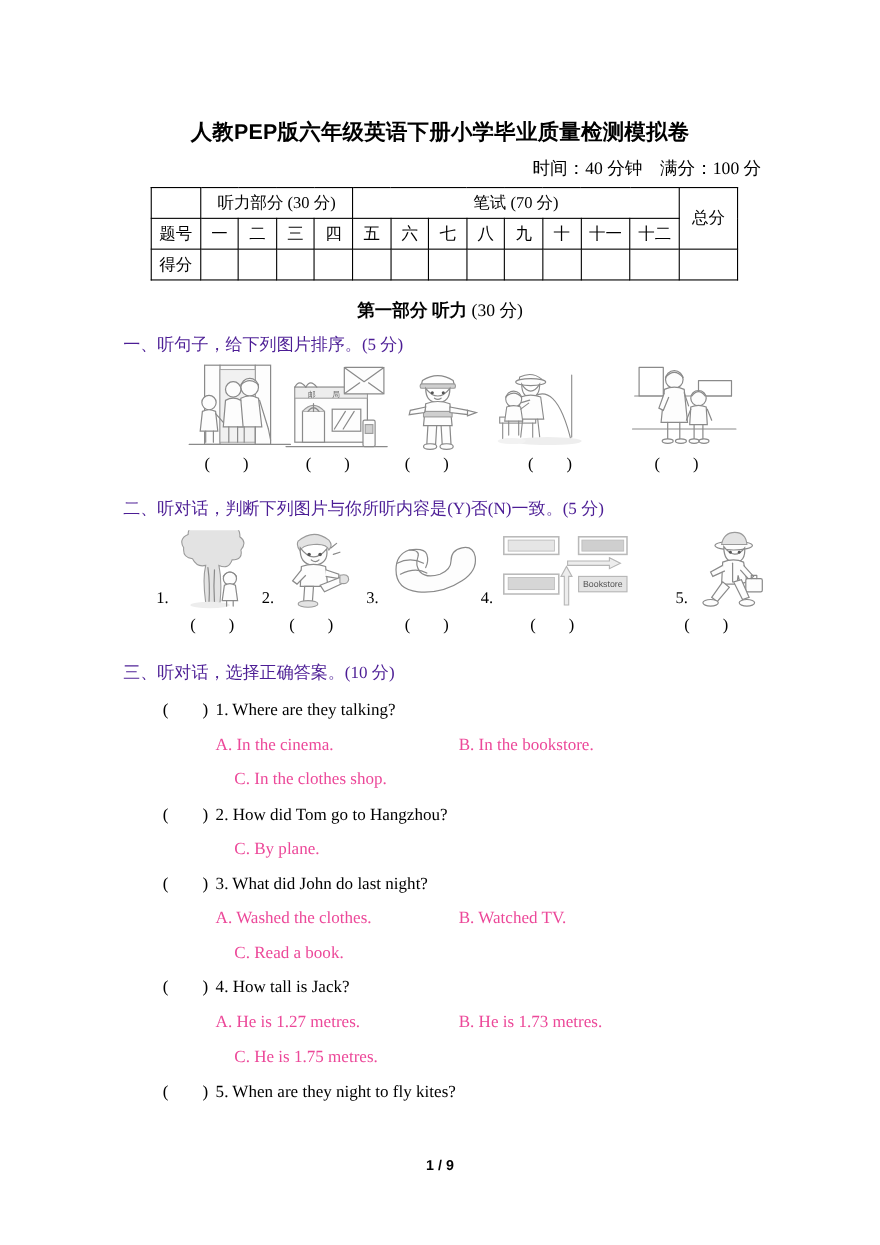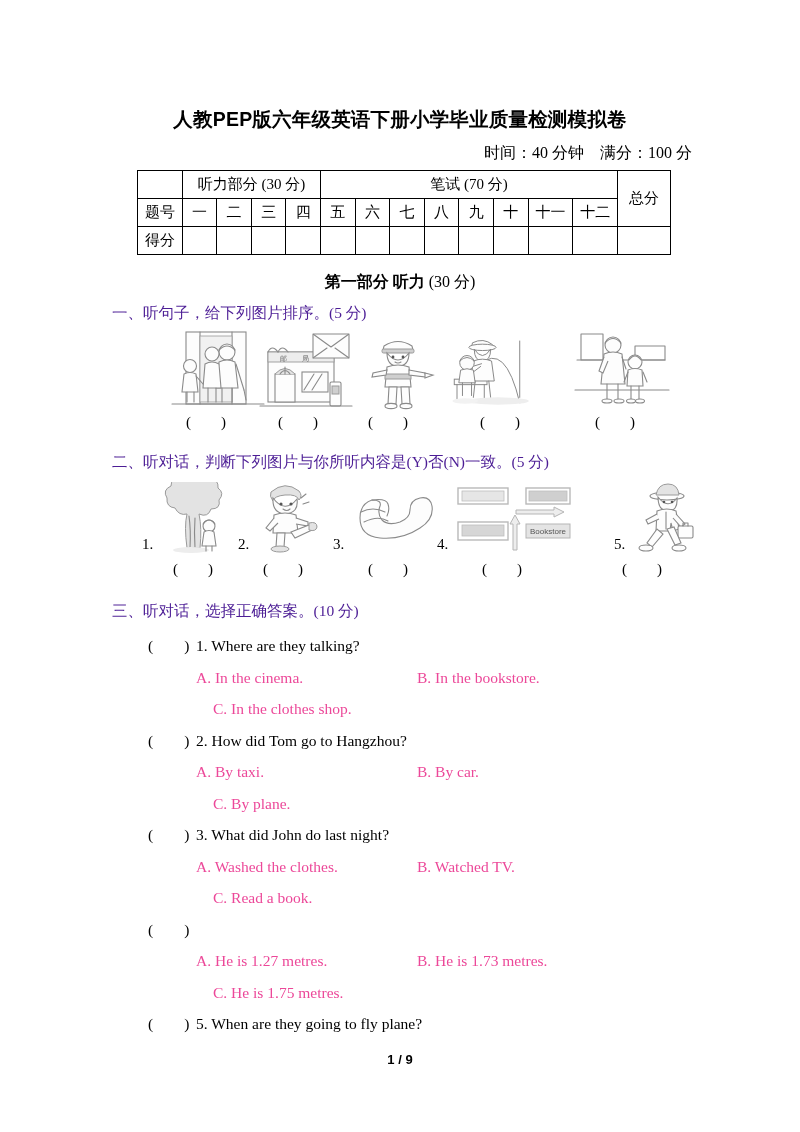--- a/index.html
+++ b/index.html
@@ -562,24 +562,20 @@
         <span class="optC">C. In the clothes shop.</span>
       </div>
     </div>
 
     <div class="mc-q">
       <div class="q-line">
         <span class="qbracket">(        )</span>
         <span class="qtext"><span>2.</span> <span>How did Tom go to Hangzhou?</span></span>
       </div>
       <div class="opt-line">
-        <span class="optA">A. By taxi.</span>
-        <span class="optB">B. By car.</span>
-      </div>
-      <div class="opt-line">
         <span class="optC">C. By plane.</span>
       </div>
     </div>
 
     <div class="mc-q">
       <div class="q-line">
         <span class="qbracket">(        )</span>
         <span class="qtext"><span>3.</span> <span>What did John do last night?</span></span>
       </div>
       <div class="opt-line">
@@ -587,34 +583,35 @@
         <span class="optB">B. Watched TV.</span>
       </div>
       <div class="opt-line">
         <span class="optC">C. Read a book.</span>
       </div>
     </div>
 
     <div class="mc-q">
       <div class="q-line">
         <span class="qbracket">(        )</span>
+        <span class="qtext"><span>4.</span> <span>How tall is Jack?</span></span>
       </div>
       <div class="opt-line">
         <span class="optA">A. He is 1.27 metres.</span>
         <span class="optB">B. He is 1.73 metres.</span>
       </div>
       <div class="opt-line">
         <span class="optC">C. He is 1.75 metres.</span>
       </div>
     </div>
 
     <div class="mc-q">
       <div class="q-line">
         <span class="qbracket">(        )</span>
-        <span class="qtext"><span>5.</span> <span>When are they going to fly plane?</span></span>
+        <span class="qtext"><span>5.</span> <span>When are they night to fly kites?</span></span>
       </div>
     </div>
 
   </div>
 
   <div class="footer">1 / 9</div>
 
 </div>
 
 </body></html>

